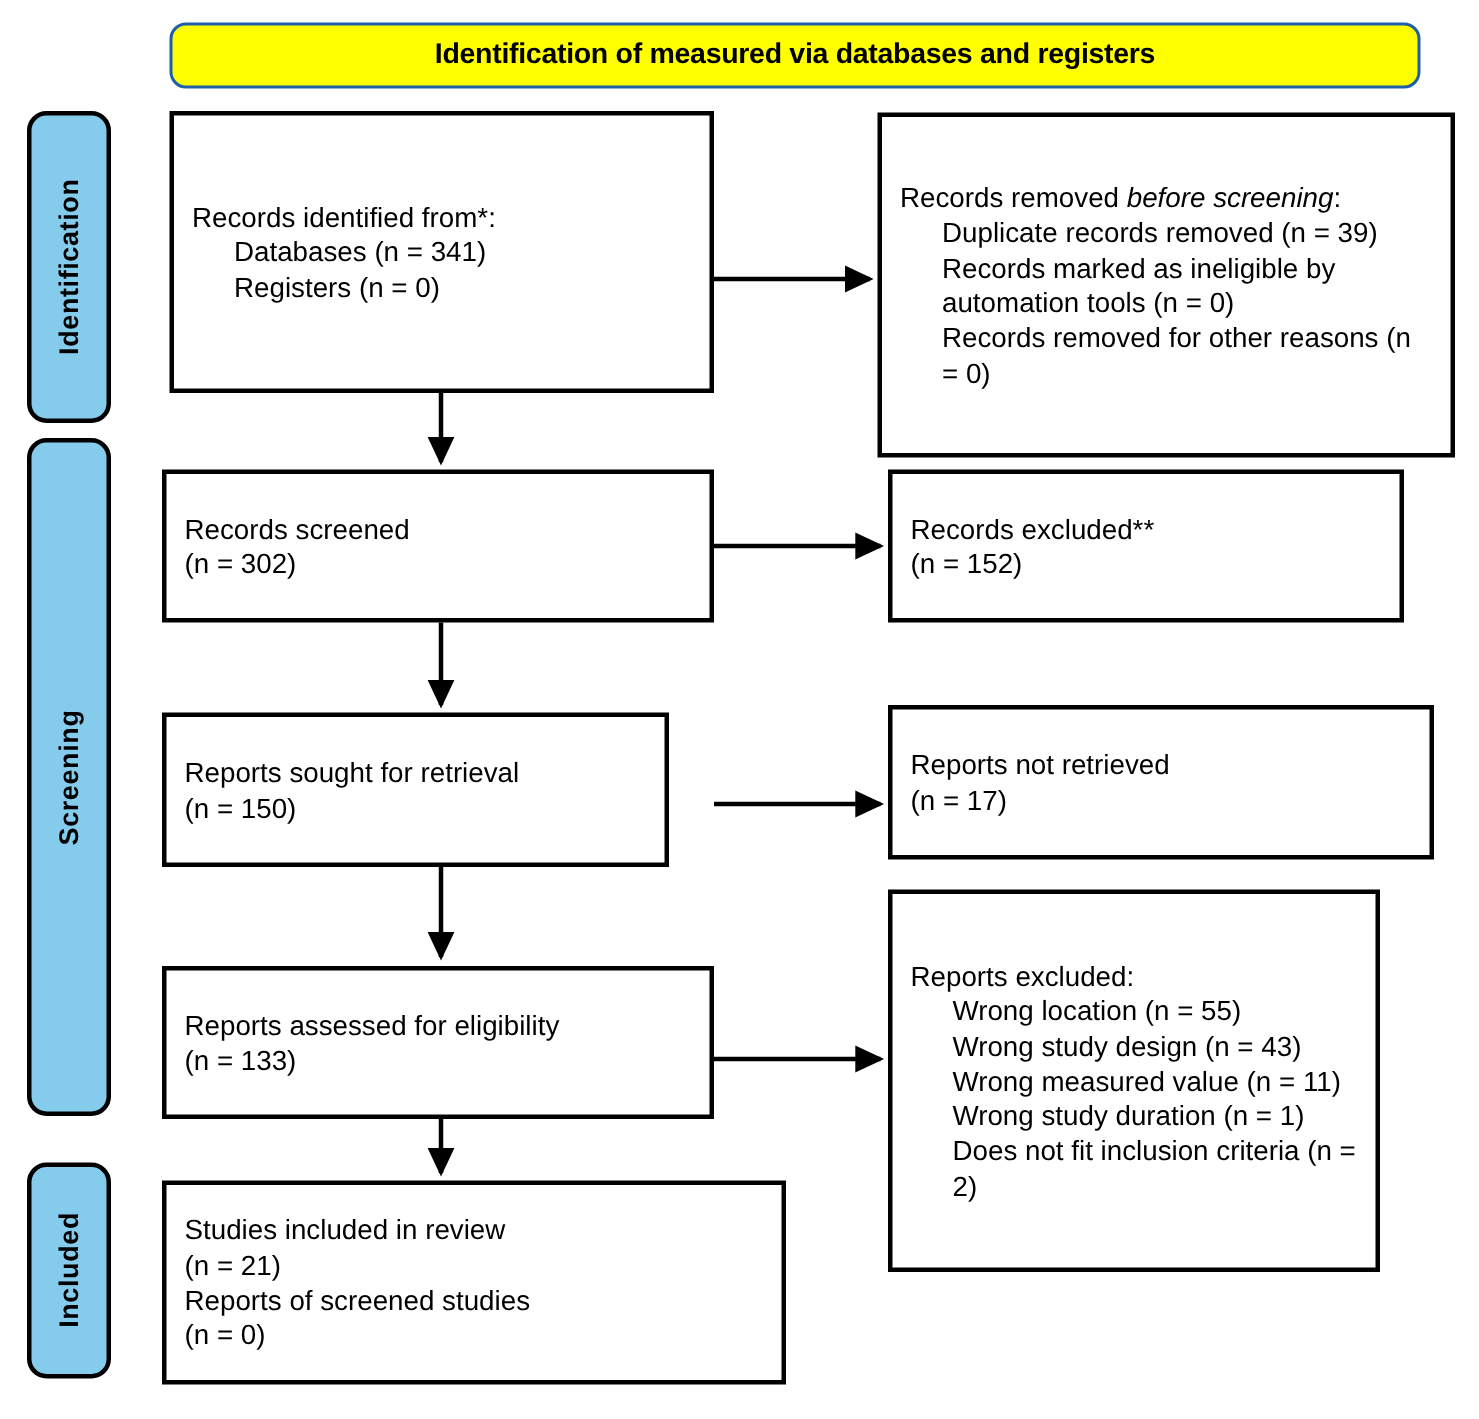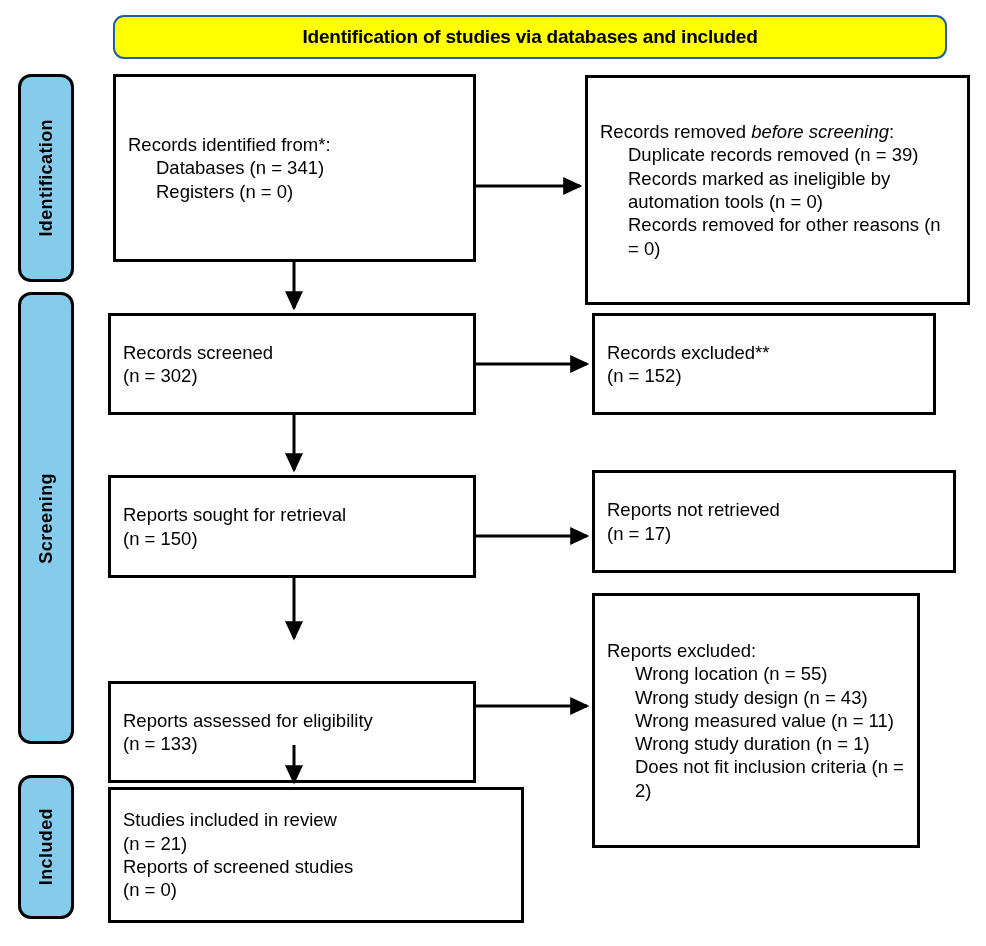--- a/index.html
+++ b/index.html
@@ -86,22 +86,22 @@
     line-height: 1.26;
     color: #000000;
     white-space: pre-wrap;
   }
   .indent { padding-left: 28px; }
   .ital { font-style: italic; }
 
   
   #box-identified      { left: 113px; top: 74px;  width: 363px; height: 188px; }
   #box-screened        { left: 108px; top: 313px; width: 368px; height: 102px; }
-  #box-sought          { left: 108px; top: 475px; width: 368px; height: 103px; }
-  #box-assessed        { left: 108px; top: 681px; width: 368px; height: 102px; }
+  #box-sought          { left: 108px; top: 475px; width: 338px; height: 103px; }
+  #box-assessed        { left: 108px; top: 644px; width: 368px; height: 102px; }
   #box-included-studies{ left: 108px; top: 787px; width: 416px; height: 136px; }
 
   
   #box-removed-before  { left: 585px; top: 75px;  width: 385px; height: 230px; }
   #box-excluded        { left: 592px; top: 313px; width: 344px; height: 102px; }
   #box-not-retrieved   { left: 592px; top: 470px; width: 364px; height: 103px; }
   #box-reports-excluded{ left: 592px; top: 593px; width: 328px; height: 255px; }
 
   
   #connectors {
@@ -112,21 +112,21 @@
     height: 946px;
     pointer-events: none;
   }
 </style>
 </head>
 <body>
 
 <div id="canvas">
 
   <div class="banner">
-    <span class="banner-text">Identification of studies via databases and included</span>
+    <span class="banner-text">Identification of measured via databases and registers</span>
   </div>
 
   <div class="rail" id="rail-identification">
     <span class="rail-label">Identification</span>
   </div>
   <div class="rail" id="rail-screening">
     <span class="rail-label">Screening</span>
   </div>
   <div class="rail" id="rail-included">
     <span class="rail-label">Included</span>

